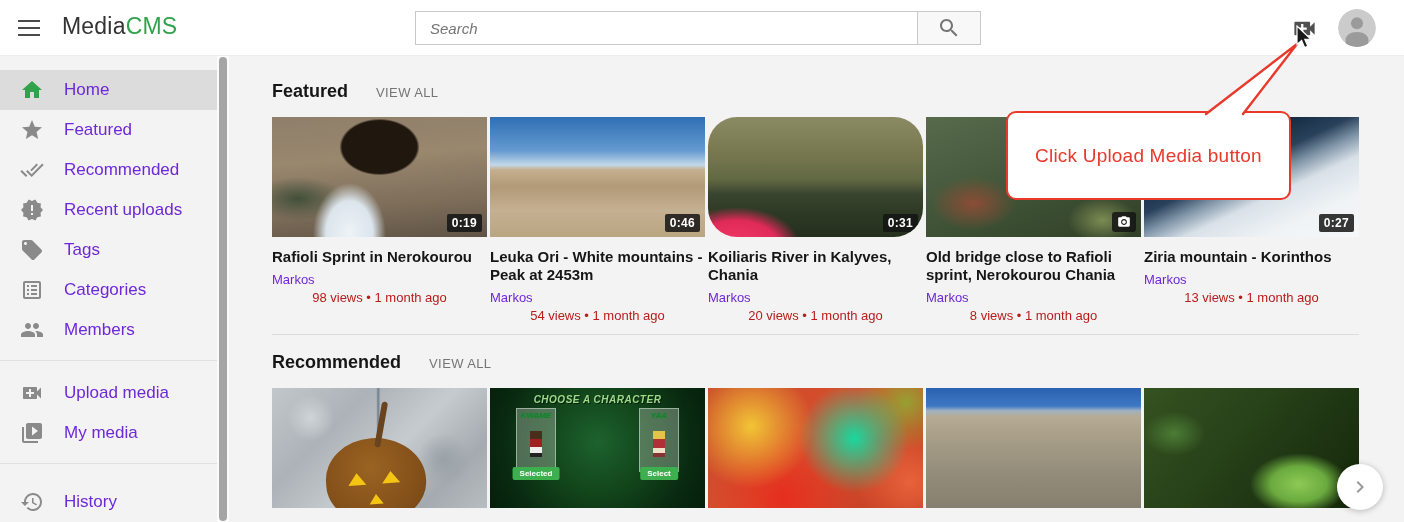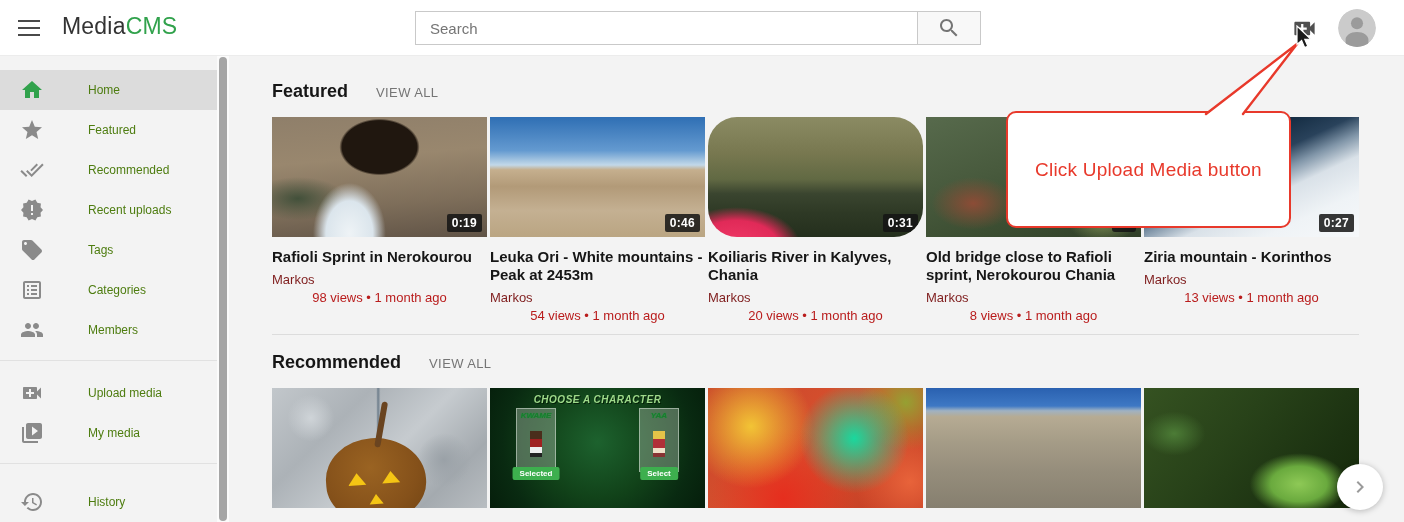--- a/index.html
+++ b/index.html
@@ -11,33 +11,33 @@
   .header { position:absolute; left:0; top:0; width:1404px; height:56px; background:#fff;
     border-bottom:1px solid #ececec; z-index:20; }
   .hamburger { position:absolute; left:14px; top:14px; width:30px; height:28px; border:none;
     background:transparent; cursor:pointer; }
   .hamburger span { display:block; width:22px; height:2px; background:#4a4a4a; margin:5px auto; }
   .logo { position:absolute; left:62px; top:13px; font-size:23px; letter-spacing:.2px; color:#333; }
   .logo .cms { color:#31a24c; }
   .searchwrap { position:absolute; left:415px; top:11px; width:566px; height:34px;
     border:1px solid #c9c9c9; background:#fff; display:flex; }
   .searchwrap input { flex:1; border:none; outline:none; padding:0 14px; font-size:15px;
-    color:#0c4a6e; background:transparent; font-family:inherit; }
+    color:#0c4a6e; background:transparent; font-family:inherit;font-style:italic; }
   .searchwrap input::placeholder { color:#757575; }
   .searchbtn { width:63px; border:none; border-left:1px solid #c9c9c9; background:#f8f8f8;
     display:flex; align-items:center; justify-content:center; cursor:pointer; }
   .iconbtn { position:absolute; border:none; background:transparent; cursor:pointer; }
   .upload-top { left:1289px; top:15px; width:30px; height:26px; }
   .avatar { position:absolute; left:1338px; top:9px; width:38px; height:38px; border-radius:50%;
     overflow:hidden; cursor:pointer; }
 
   
   .sidebar { position:absolute; left:0; top:56px; width:217px; height:466px; background:#f3f3f3; z-index:10; }
   .side-item { display:flex; align-items:center; height:40px; padding-left:20px; cursor:pointer; }
-  .side-item .lbl { margin-left:44px; font-size:12px; font-weight:500; color:#4d7c0f; }
+  .side-item .lbl { margin-left:20px; font-size:17px; font-weight:500; color:#6d28d9; }
   .side-item.active { background:#dcdcdc; }
   .side-group1 { padding-top:14px; }
   .side-div { border-top:1px solid #e1e1e1; margin-top:10px; }
   .side-group2 { padding-top:12px; }
   .side-group3 { padding-top:18px; }
   .sicon { width:24px; height:24px; flex:0 0 24px; }
 
   
   .sb-track { position:absolute; left:217px; top:56px; width:12px; height:466px; background:#fbfbfb; z-index:11; }
   .sb-thumb { position:absolute; left:2px; top:1px; width:8px; height:464px; background:#a5a5a5; border-radius:4px; }
@@ -51,21 +51,21 @@
     text-decoration:none; cursor:pointer; }
   .cards { display:flex; gap:3px; margin-top:15px; }
   .cards.featured-cards { height:217px; }
   .card { width:215px; display:flex; flex-direction:column; }
   .thumb { position:relative; width:215px; height:120px; overflow:hidden; cursor:pointer; }
   .duration { position:absolute; right:5px; bottom:5px; background:rgba(20,20,20,.85); color:#fff;
     font-size:12px; font-weight:700; padding:2px 5px; border-radius:2px; letter-spacing:.3px; }
   .cam-badge { position:absolute; right:5px; bottom:5px; background:rgba(20,20,20,.85);
     padding:3px 5px; border-radius:3px; line-height:0; }
   .card-title { margin-top:11px; font-size:15px; font-weight:700; color:#161616; line-height:18px; cursor:pointer; }
-  .card-author { margin-top:6px; font-size:13px; color:#7f1d1d; cursor:pointer; }
+  .card-author { margin-top:6px; font-size:13px; color:#6d28d9; cursor:pointer; }
   .card-meta { margin-top:3px; font-size:13px; color:#b91c1c;text-align:center; }
   .rule { border-top:1px solid #dcdcdc; width:1087px; margin-top:0; }
   .sec-head.recommended { margin-top:17px; }
 
   
   .tf1 { background:
     radial-gradient(ellipse 68px 48px at 50% 25%, #20170f 0%, #20170f 55%, rgba(32,23,15,0) 59%),
     radial-gradient(ellipse 52px 72px at 36% 97%, #eef3f6 0%, #dbe5ec 45%, rgba(220,229,236,0) 70%),
     radial-gradient(ellipse 80px 36px at 12% 68%, #42503a 0%, rgba(66,80,58,0) 60%),
     linear-gradient(175deg, #8f7f6a 0%, #99876e 35%, #7e6e5a 70%, #605346 100%); }
@@ -123,21 +123,21 @@
     radial-gradient(ellipse 70px 44px at 72% 80%, #8ec956 0%, #6aaa3e 40%, rgba(106,170,62,0) 70%),
     radial-gradient(ellipse 48px 34px at 14% 38%, #4c7c36 0%, rgba(76,124,54,0) 65%),
     linear-gradient(130deg, #355221 0%, #284219 40%, #1c3211 75%, #152909 100%); }
 
   
   .next-btn { position:absolute; left:1337px; top:464px; width:46px; height:46px; border-radius:50%;
     background:#fff; border:none; box-shadow:0 1px 6px rgba(0,0,0,.25); cursor:pointer; z-index:30;
     display:flex; align-items:center; justify-content:center; }
 
   
-  .callout-box { position:absolute; left:1006px; top:111px; width:285px; height:117px; background:#fff;
+  .callout-box { position:absolute; left:1006px; top:111px; width:285px; height:89px; background:#fff;
     border:2px solid #e8392b; border-radius:10px; z-index:40; display:flex; align-items:center; justify-content:center; }
   .callout-text { color:#e8392b; font-size:19px; letter-spacing:.2px; }
   .callout-svg { position:absolute; left:0; top:0; width:1404px; height:522px; z-index:41; pointer-events:none; }
   .cursor-svg { position:absolute; left:1294px; top:25px; z-index:50; pointer-events:none; }
 </style>
 </head>
 <body>
 
 <div class="page">
 

